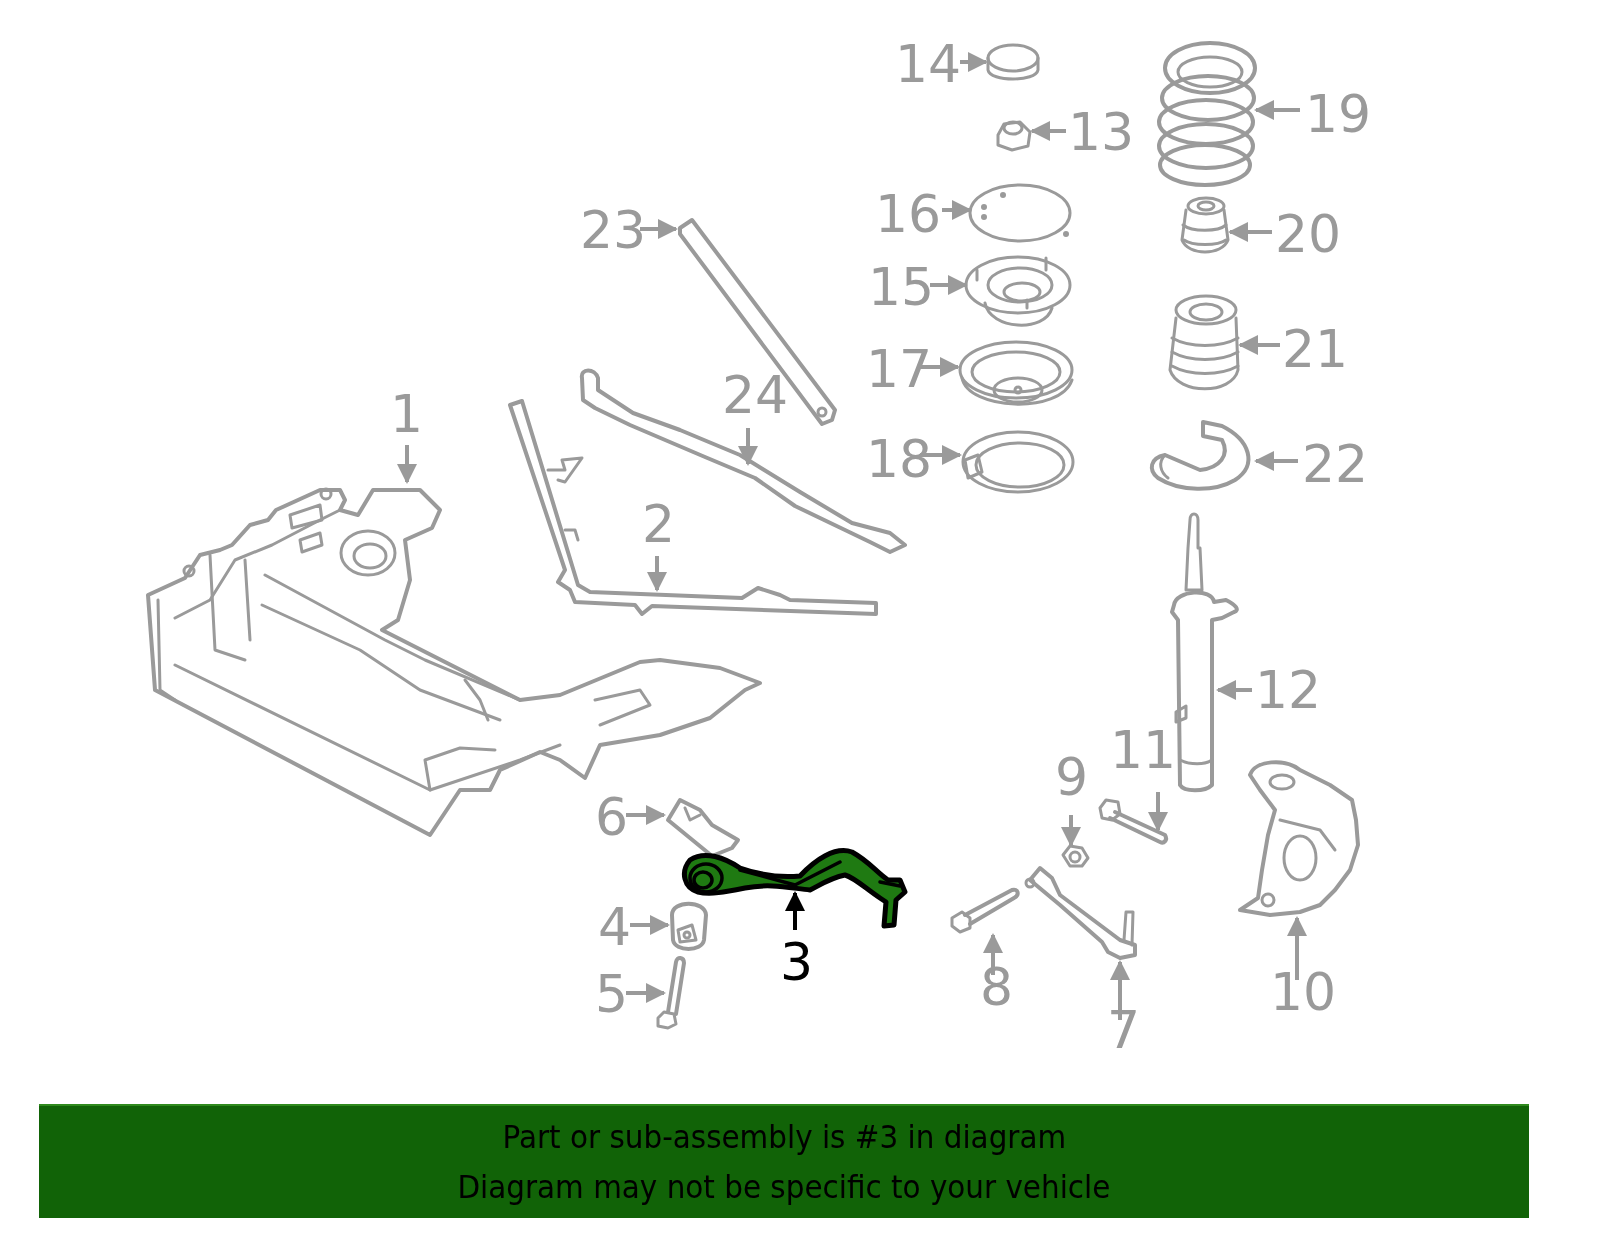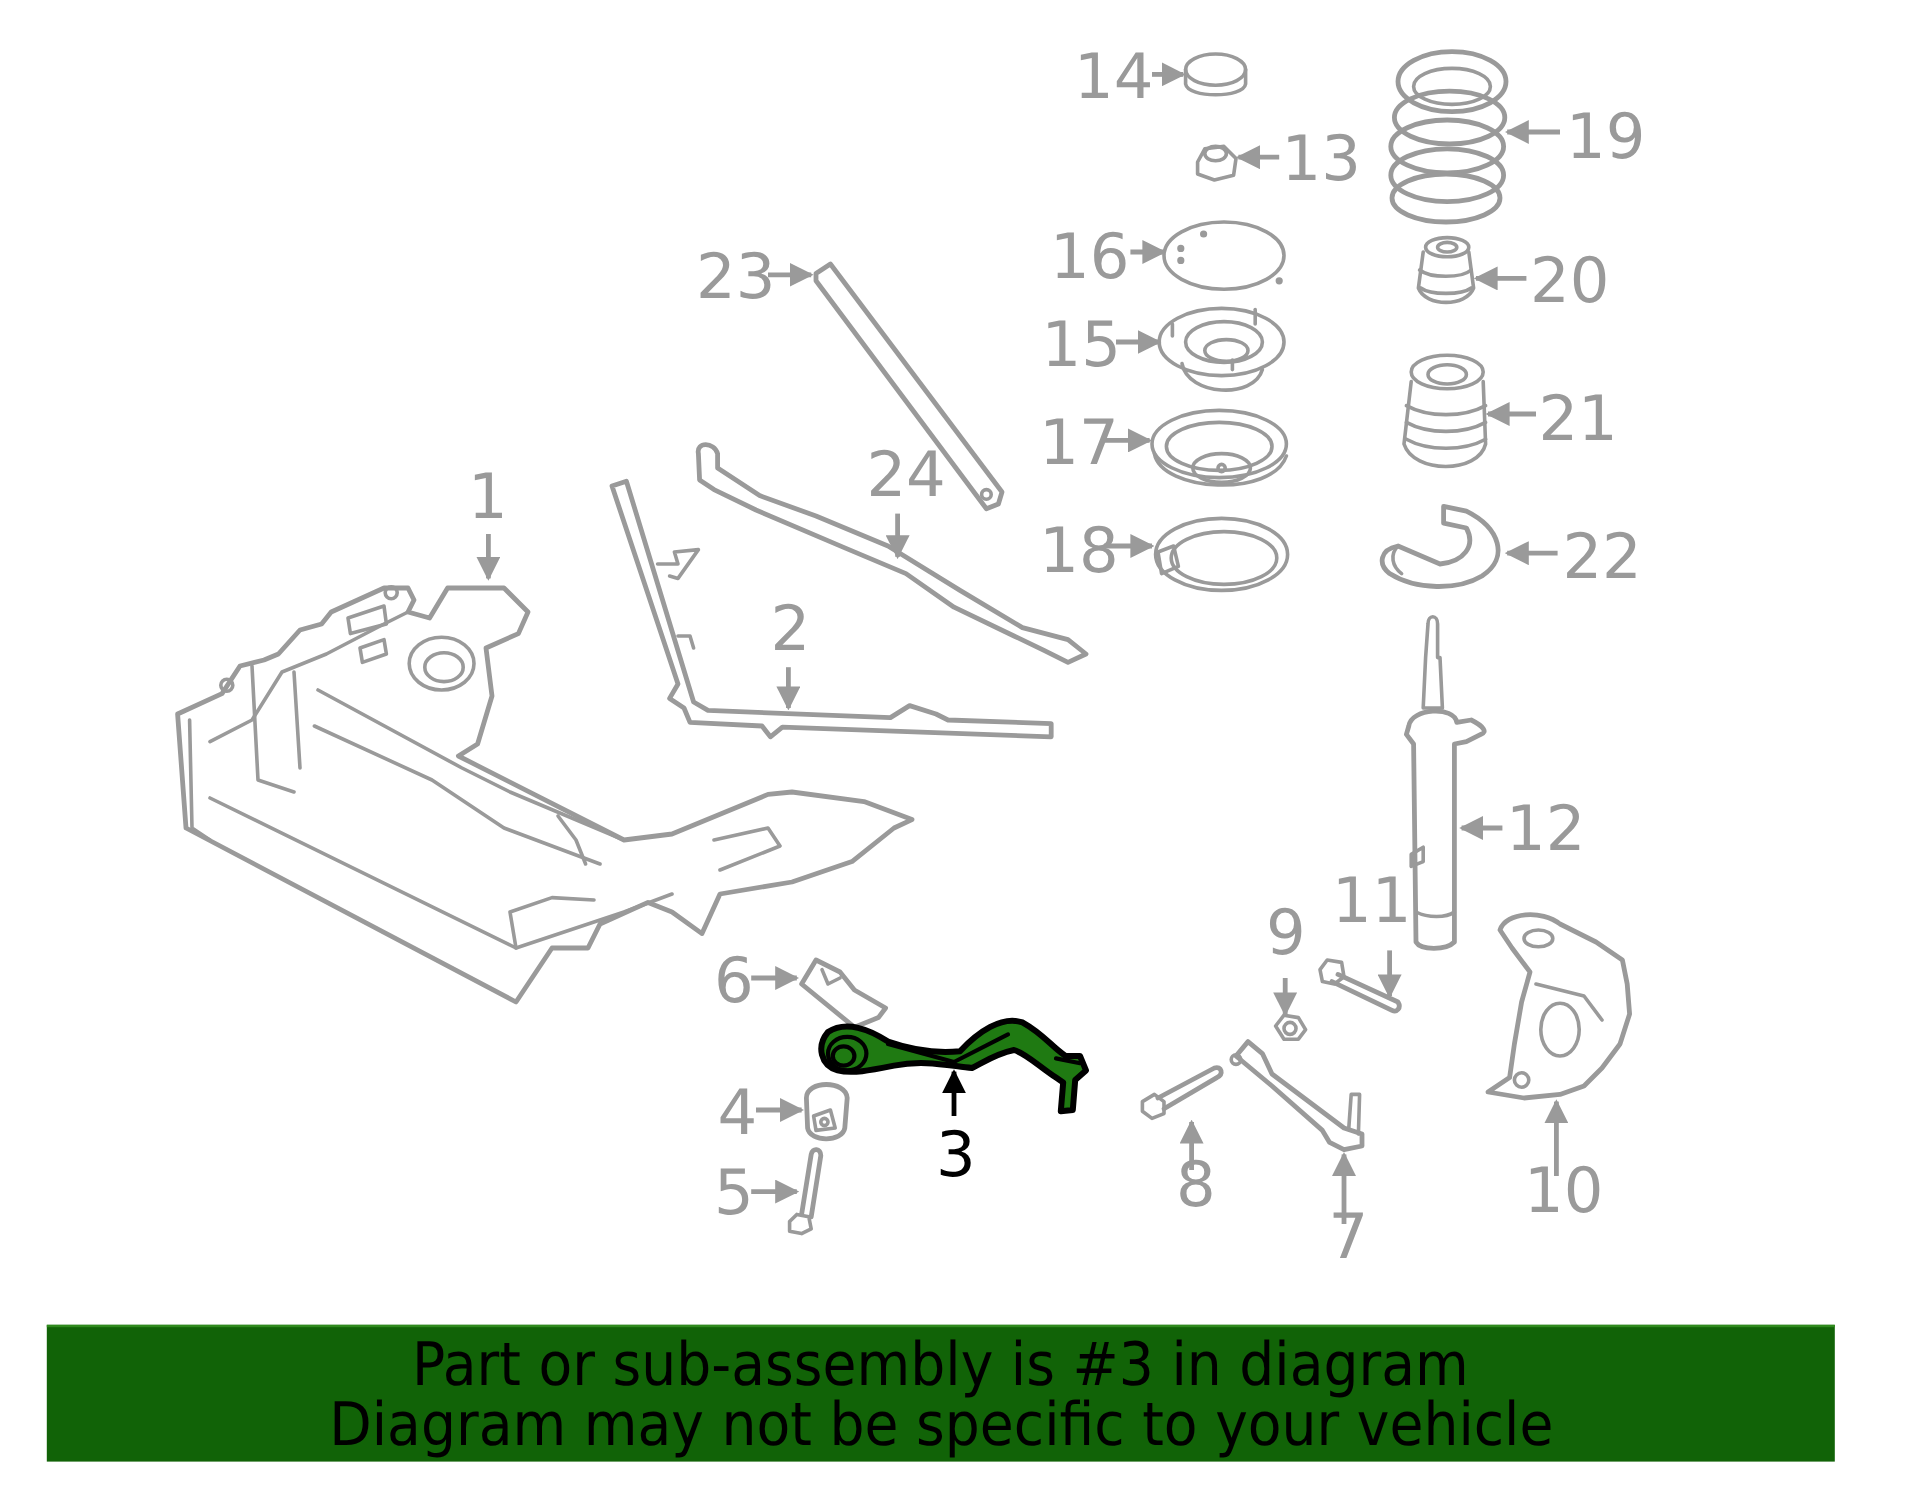--- a/index.html
+++ b/index.html
@@ -10,21 +10,21 @@
     .callout-label { fill: #9a9a9a; font-family: "DejaVu Sans", sans-serif; font-size: 52px; }
     .callout-label.active { fill: #000000; }
     .arrow { stroke: #9a9a9a; stroke-width: 4; fill: none; }
     .arrow.active { stroke: #000; }
     .hl { fill: #1f7a12; stroke: #000; stroke-width: 5; stroke-linejoin: round; }
     .hl-line { fill: none; stroke: #000; stroke-width: 3.5; stroke-linejoin: round; stroke-linecap: round; }
     #banner {
       position: absolute; left: 39px; top: 1104px; width: 1490px; height: 112px;
       background: #116307; border-top: 2px solid #2f8a1d;
       display: flex; flex-direction: column; align-items: center; justify-content: center;
-      color: #000; font-family: "DejaVu Sans", sans-serif; font-size: 50px; line-height: 50px;
+      color: #000; font-family: "DejaVu Sans", sans-serif; font-size: 32px; line-height: 50px;
     }
     #banner span { display: block; white-space: nowrap; transform: scaleX(0.92); }
   </style>
 </head>
 <body>
 
 <svg id="diagram" viewBox="0 0 1600 1100" xmlns="http://www.w3.org/2000/svg">
   <defs>
     <marker id="ah" viewBox="0 0 10 10" refX="9" refY="5" markerWidth="5" markerHeight="5" orient="auto">
       <path d="M0,0 L10,5 L0,10 z" fill="#9a9a9a"></path>

